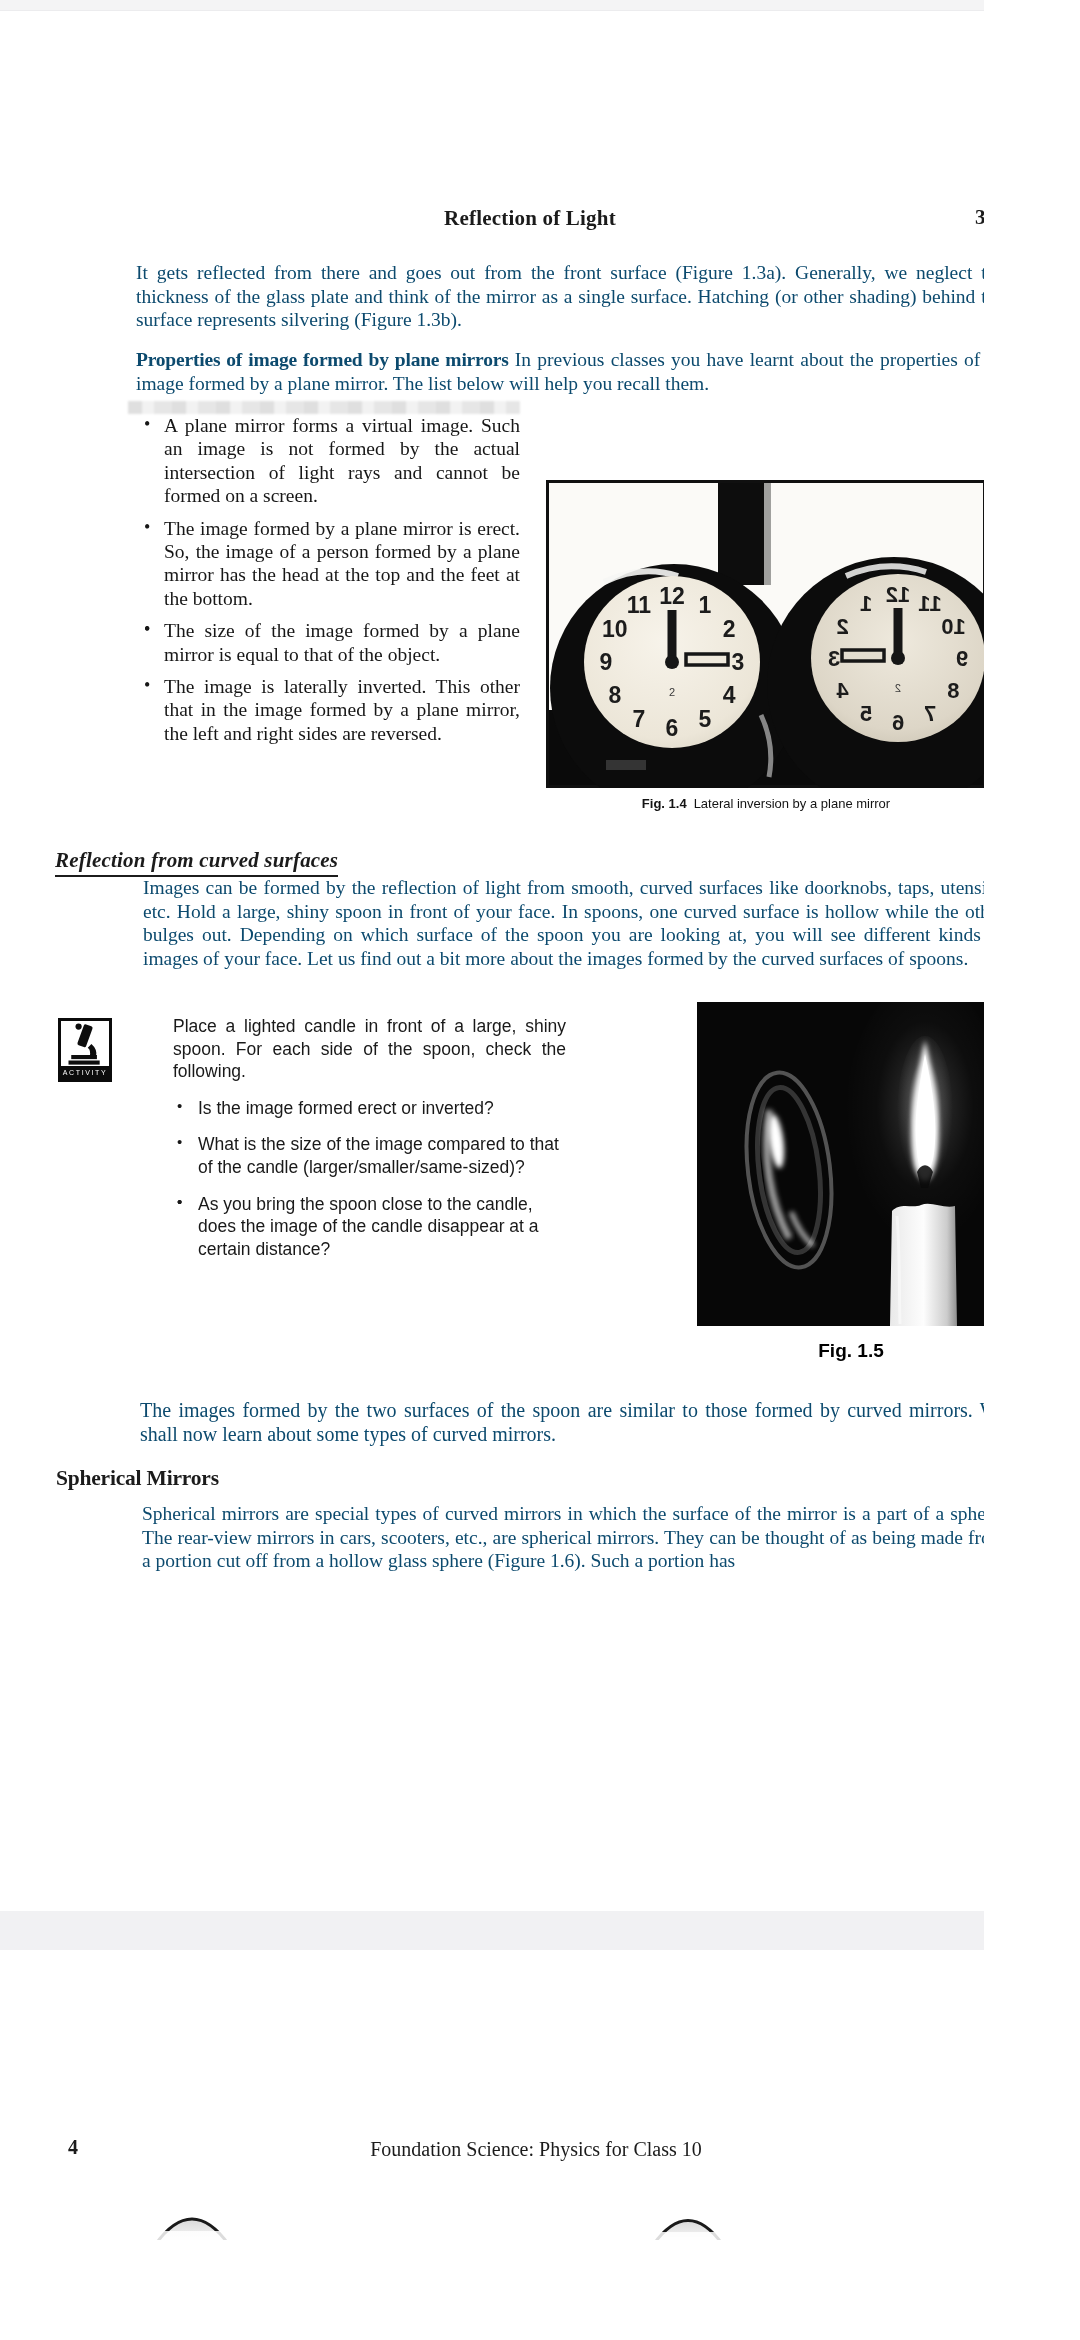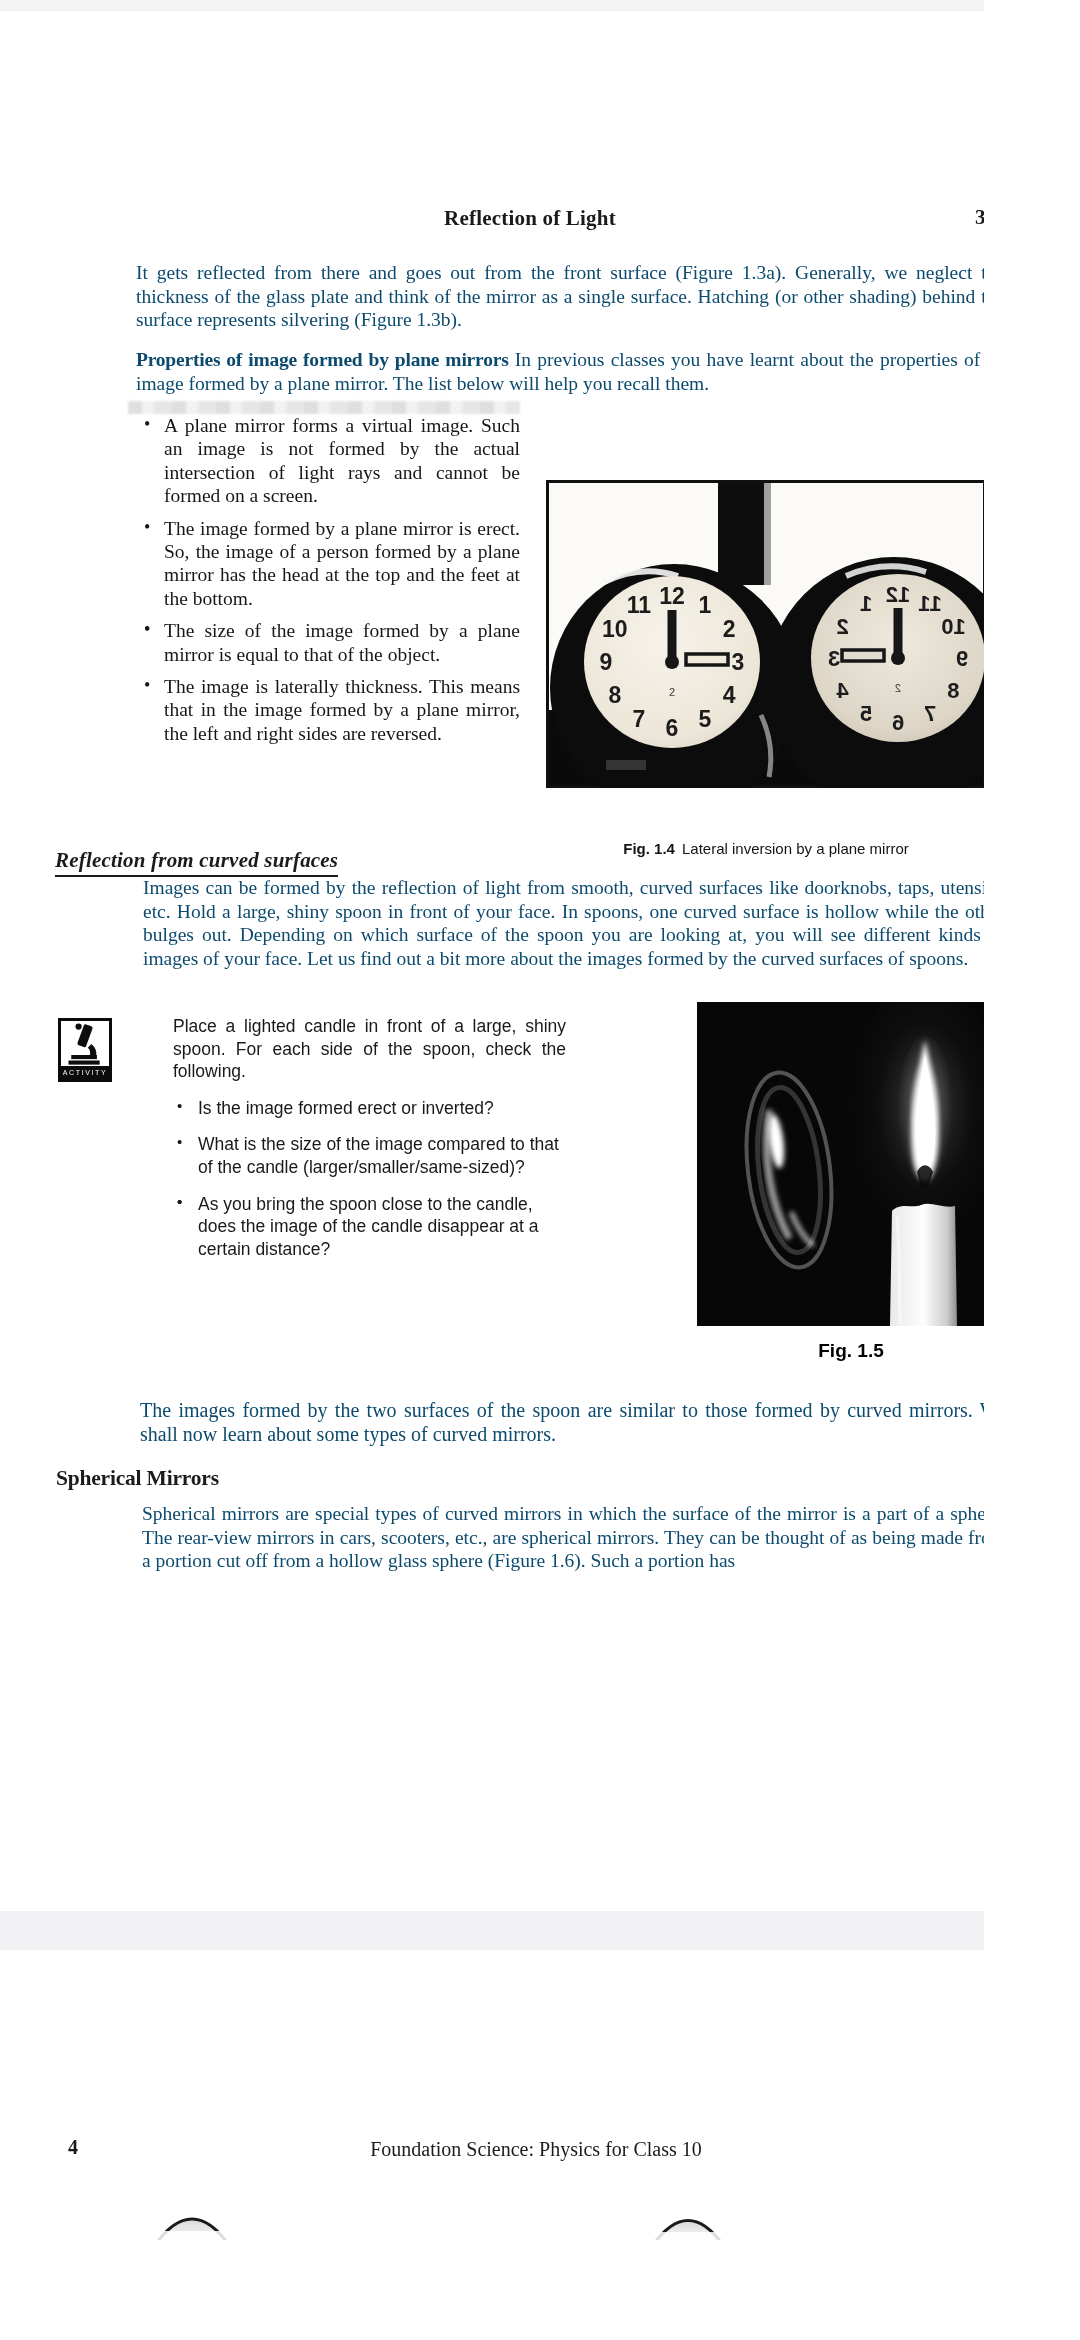--- a/index.html
+++ b/index.html
@@ -19,21 +19,21 @@
   
   #smudge{left:128px;top:401px;width:392px;height:13px;opacity:.45;filter:blur(1.3px);
           background:repeating-linear-gradient(90deg,#b9b9b9 0 14px,#e3e3e3 14px 26px,#c9c9c9 26px 44px);}
   
   #props-list{left:143px;top:414px;width:377px;}
   .li{position:relative;padding-left:21px;margin-bottom:9px;font-size:19.5px;line-height:23.4px;text-align:justify;color:#171717;}
   .li .dot{position:absolute;left:1px;top:-1px;font-size:18px;}
   
   #fig14{left:546px;top:480px;width:440px;height:308px;}
   #fig14-cap{left:546px;top:796px;width:440px;text-align:center;
-             font-family:"Liberation Sans",sans-serif;font-size:15px;color:#141414;margin-top:44px;}
+             font-family:"Liberation Sans",sans-serif;font-size:13px;color:#141414;}
   #fig14-cap b{margin-right:7px;}
   
   #curved-head{left:55px;top:840px;font-size:21px;font-weight:700;font-style:italic;
                border-bottom:2.5px solid #1c1c1c;padding-bottom:2px;letter-spacing:.2px;margin-top:8px;}
   #curved-par{left:143px;top:876px;width:862px;}
   
   #act-icon{left:58px;top:1018px;width:54px;height:64px;border:3px solid #0b0b0b;background:#fff;box-sizing:border-box;}
   #act-icon svg{display:block;margin:1px auto 0;}
   #act-banner{position:absolute;left:0;bottom:0;width:100%;height:13px;background:#0b0b0b;color:#fff;
               font-family:"Liberation Sans",sans-serif;font-size:7px;letter-spacing:1.6px;text-align:center;line-height:13px;}
@@ -98,21 +98,21 @@
         <span class="dot">•</span>
       </div>
 
       <div class="li">
         <span class="dot">•</span>
         <span>The size of the image formed by a plane mirror is equal to that of the object.</span>
       </div>
 
       <div class="li">
         <span class="dot">•</span>
-        <span>The image is laterally thickness. This means that in the image formed by a plane mirror, the left and right sides are reversed.</span>
+        <span>The image is laterally inverted. This other that in the image formed by a plane mirror, the left and right sides are reversed.</span>
       </div>
     </div>
 
   <svg id="fig14" class="abs" viewBox="0 0 440 308">
     <defs>
       <radialGradient id="faceL" cx="45%" cy="38%" r="75%">
         <stop offset="0%" stop-color="#f7f3ea"></stop>
           <stop offset="75%" stop-color="#ece6d8"></stop>
           <stop offset="100%" stop-color="#d8d2c2"></stop>
       </radialGradient>

